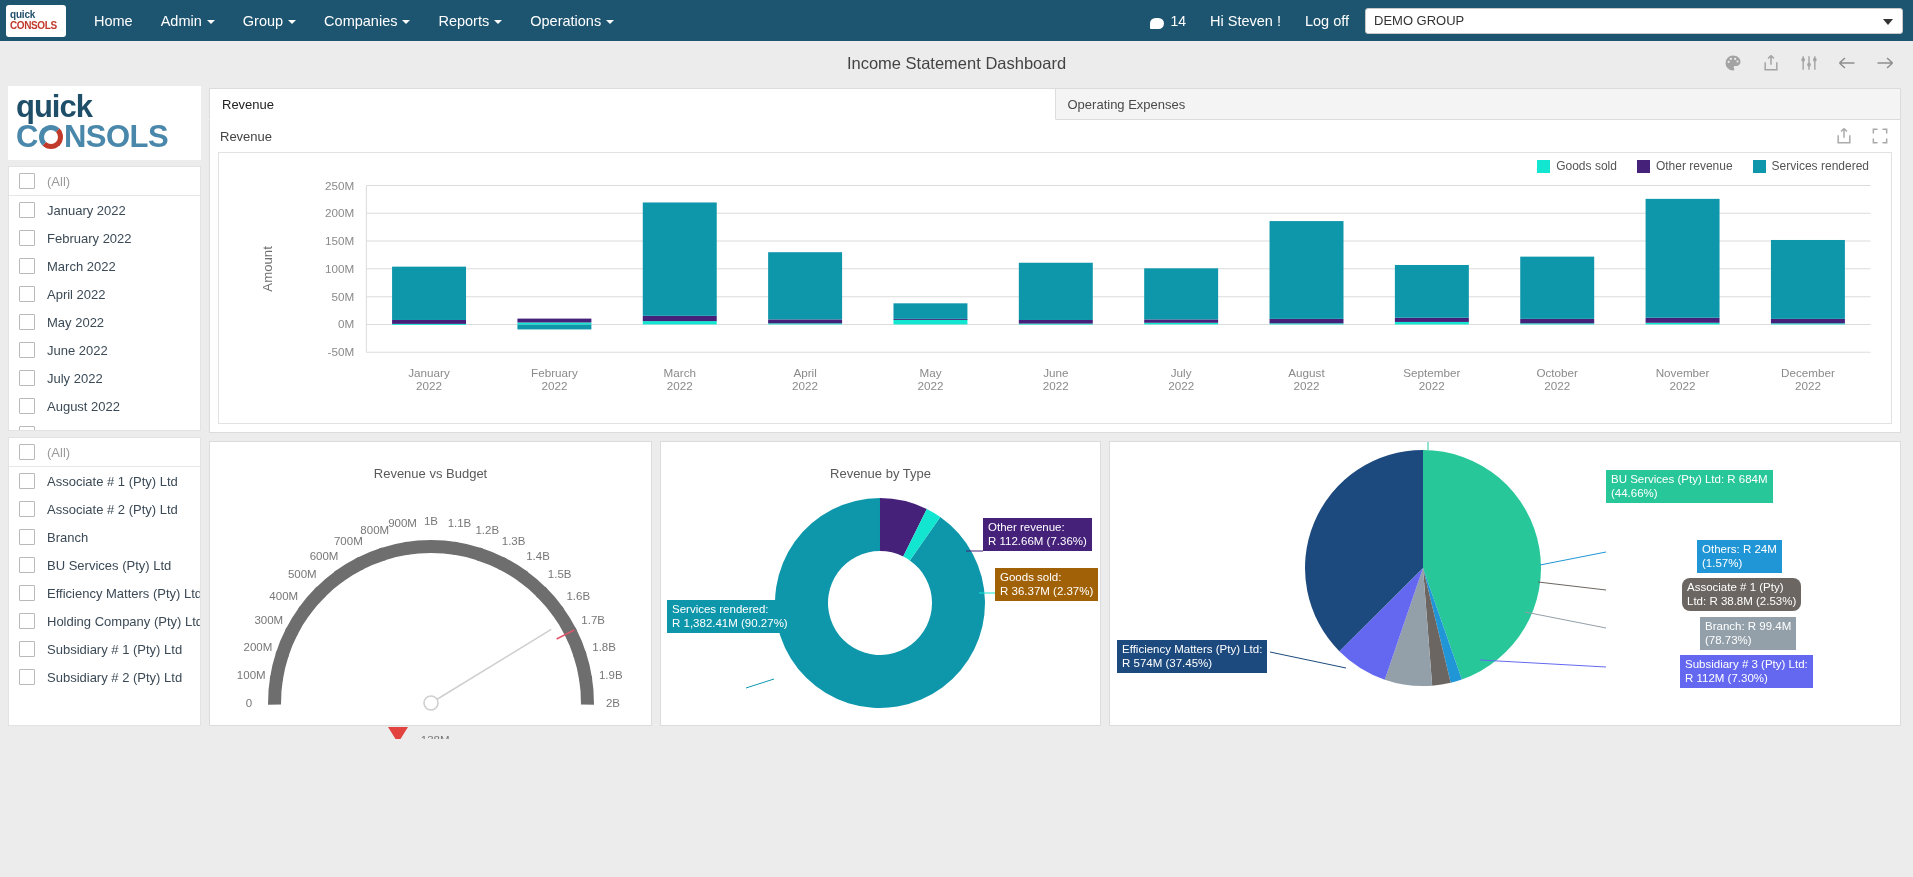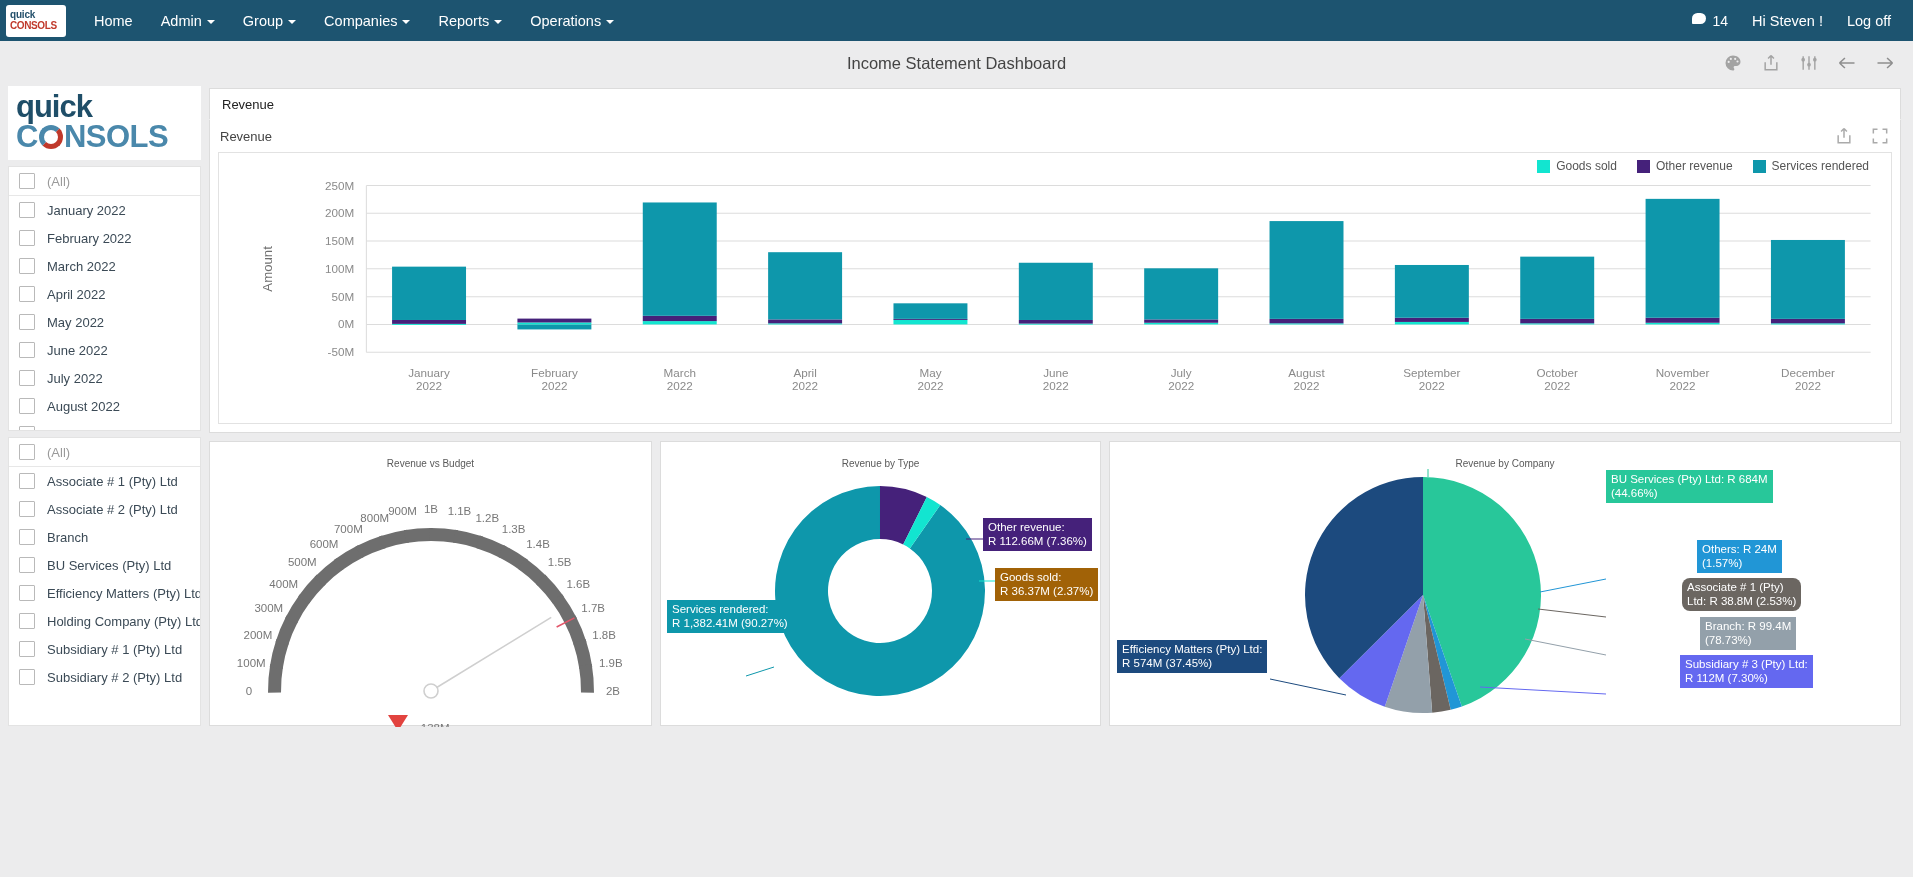--- a/index.html
+++ b/index.html
@@ -24,21 +24,21 @@
     padding:2px 4px; margin-right:14px;
   }
   .nav-logo .l1 { font-size:10px; color:#24506b; line-height:10px; font-weight:bold; letter-spacing:-.2px;}
   .nav-logo .l2 { font-size:10px; color:#c0392b; line-height:11px; font-weight:bold; letter-spacing:-.4px;}
   .nav-item {
     padding:10px 14px; font-size:14.5px; color:#fff; cursor:pointer; white-space:nowrap;
   }
   .caret { display:inline-block; margin-left:5px; border-left:4px solid transparent;
     border-right:4px solid transparent; border-top:4px solid #fff; vertical-align:middle;}
   .nav-right { margin-left:auto; display:flex; align-items:center; gap:0; }
-  .nav-chat { display:flex; align-items:flex-start; font-size:14px; padding:0 12px; gap:6px;}
+  .nav-chat { display:flex; align-items:flex-end; font-size:14px; padding:0 12px; gap:6px;}
   .chat-bubble { width:14px;height:11px;background:#fff;border-radius:6px 6px 6px 1px; display:inline-block;}
   .nav-user { font-size:14.5px; padding:0 12px; white-space:nowrap;}
   .nav-logoff { font-size:14.5px; padding:0 12px; cursor:pointer;}
   .group-select {
     width:538px; height:26px; background:#fff; border:1px solid #c8c8c8; border-radius:3px;
     color:#333; font-size:13px; display:flex; align-items:center; padding:0 8px; position:relative;
     margin-left:4px; cursor:pointer;
   }
   .group-select .sel-caret { position:absolute; right:9px; top:10px;
     border-left:5px solid transparent; border-right:5px solid transparent; border-top:6px solid #333; }
@@ -84,21 +84,21 @@
   .legend .sw { width:13px; height:13px; display:inline-block; margin-right:6px; vertical-align:-2px;}
   .legend span.txt { vertical-align:1px; }
 
   .chart-area { position:absolute; left:0; top:0; right:0; bottom:0; }
 
   .bottom-row { display:flex; gap:8px; margin-top:8px; height:285px; }
   .bcard { background:#fff; border:1px solid #dcdcdc; position:relative; }
   .bcard.gauge { width:443px; flex:none; }
   .bcard.donut { width:441px; flex:none; }
   .bcard.pie   { flex:1; }
-  .bcard-title { text-align:center; font-size:10px; color:#5a5a5a; padding-top:16px; }
+  .bcard-title { text-align:center; font-size:13px; color:#5a5a5a; padding-top:24px; }
 
   .dlabel { position:absolute; color:#fff; font-size:11.5px; line-height:13.5px; padding:3px 5px; white-space:pre-line;}
   svg { display:block; }
   .ax { font-size:11.5px; fill:#8a8a8a; font-family:"Liberation Sans",sans-serif;}
   .axttl { font-size:13px; fill:#6f6f6f; font-family:"Liberation Sans",sans-serif;}
   .gtick { font-size:11.5px; fill:#777; font-family:"Liberation Sans",sans-serif;}
 </style>
 </head>
 <body>
 
@@ -114,20 +114,24 @@
   <div class="nav-item"><span>Reports</span><i class="caret"></i></div>
   <div class="nav-item"><span>Operations</span><i class="caret"></i></div>
 
   <div class="nav-right">
     <div class="nav-chat">
       <span class="chat-bubble"></span>
       <span>14</span>
     </div>
     <div class="nav-user">Hi Steven !</div>
     <div class="nav-logoff">Log off</div>
+    <div class="group-select">
+      <span>DEMO GROUP</span>
+      <i class="sel-caret"></i>
+    </div>
   </div>
 </div>
 
 <div class="titlebar">
   <h1>Income Statement Dashboard</h1>
   <div class="title-icons">
     <svg class="ticon" viewBox="0 0 24 24">
       <path fill="#777" d="M12 3a9 9 0 000 18c.9 0 1.6-.7 1.6-1.6 0-.4-.2-.8-.4-1.1-.3-.3-.4-.6-.4-1 0-.9.7-1.6 1.6-1.6H16a5 5 0 005-5c0-4.4-4-7.7-9-7.7zM6.8 12a1.3 1.3 0 110-2.6 1.3 1.3 0 010 2.6zm2.6-3.6a1.3 1.3 0 110-2.6 1.3 1.3 0 010 2.6zm5.2 0a1.3 1.3 0 110-2.6 1.3 1.3 0 010 2.6zm2.8 3.1a1.3 1.3 0 110-2.6 1.3 1.3 0 010 2.6z"></path>
     </svg>
     <svg class="ticon" viewBox="0 0 24 24">
@@ -244,20 +248,21 @@
           <span class="cb"></span>
           <span class="filter-label">Subsidiary # 2 (Pty) Ltd</span>
         </div>
       </div>
   </div>
 
   <div class="content">
 
     <div class="tabs" id="tabs">
         <div class="tab active">Revenue</div>
+        <div class="tab">Operating Expenses</div>
       </div>
 
     <div class="panel">
       <div class="panel-head">
         <span class="ph-title">Revenue</span>
         <span class="ph-icons">
           <svg class="ticon" viewBox="0 0 24 24">
             <path fill="none" stroke="#777" stroke-width="1.8" d="M5 11v9h14v-9M12 14V3M12 3L8.5 6.6M12 3l3.5 3.6"></path>
           </svg>
           <svg class="ticon" viewBox="0 0 24 24">
@@ -407,21 +412,20 @@
           </svg>
         <div class="dlabel" style="left:6px; top:158px; background:#0e97ab;">Services rendered:
 R 1,382.41M (90.27%)</div>
         <div class="dlabel" style="left:322px; top:76px; background:#45217a;">Other revenue:
 R 112.66M (7.36%)</div>
         <div class="dlabel" style="left:334px; top:126px; background:#a16207;">Goods sold:
 R 36.37M (2.37%)</div>
       </div>
 
       <div class="bcard pie">
-        <div class="bcard-title">Revenue by Company</div>
         <svg id="pie" width="778" height="255" viewBox="0 0 778 255">
             <path d="M313,126 L313,8 A118,118 0 0 1 351.85293928429496,237.4201467822175 Z" fill="#28c79a"></path>
             <path d="M313,126 L351.85293928429496,237.4201467822175 A118,118 0 0 1 340.69071724453397,240.70494400191853 Z" fill="#2196d6"></path>
             <path d="M313,126 L340.69071724453397,240.70494400191853 A118,118 0 0 1 322.1842584404023,243.64203924150542 Z" fill="#6b6661"></path>
             <path d="M313,126 L322.1842584404023,243.64203924150542 A118,118 0 0 1 274.7777446526184,237.63807234165034 Z" fill="#93a0aa"></path>
             <path d="M313,126 L274.7777446526184,237.63807234165034 A118,118 0 0 1 229.2996819104717,209.17605876519866 Z" fill="#6468f0"></path>
             <path d="M313,126 L229.2996819104717,209.17605876519866 A118,118 0 0 1 313,8 Z" fill="#1c4a7e"></path>
             <path d="M318,8 L318,-2 L496,-2" stroke="#28c79a" fill="none" stroke-width="1"></path>
             <path d="M430,123 L496,110" stroke="#2196d6" fill="none" stroke-width="1"></path>
             <path d="M428,140 L496,148" stroke="#6b6661" fill="none" stroke-width="1"></path>

